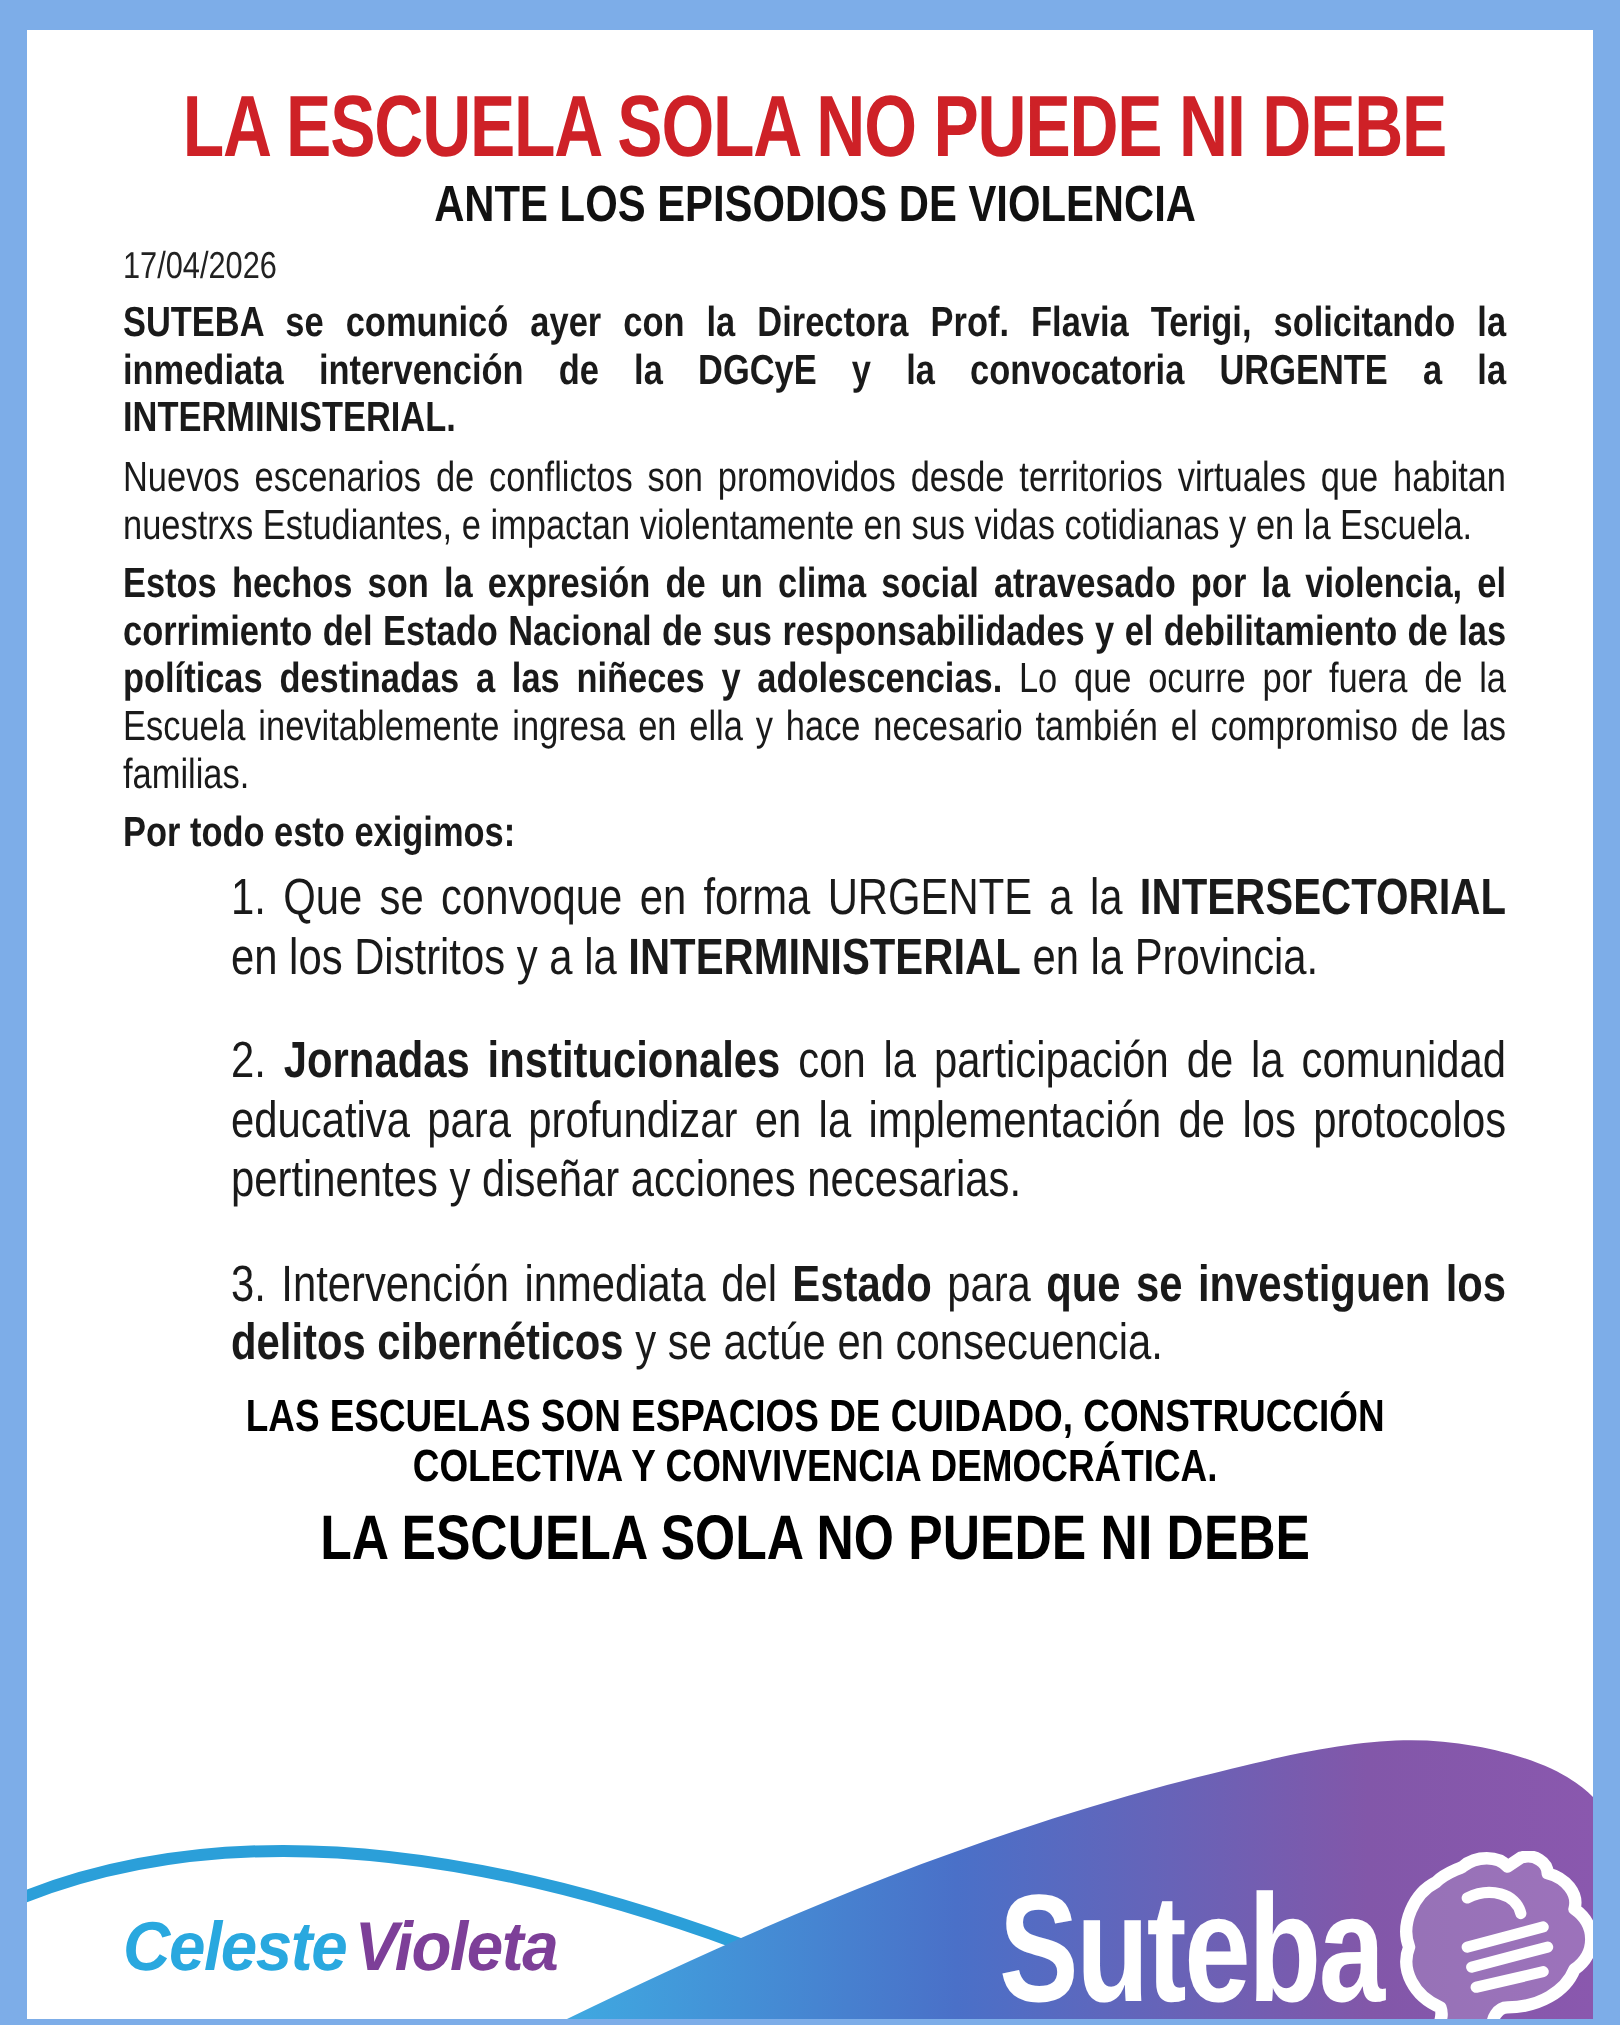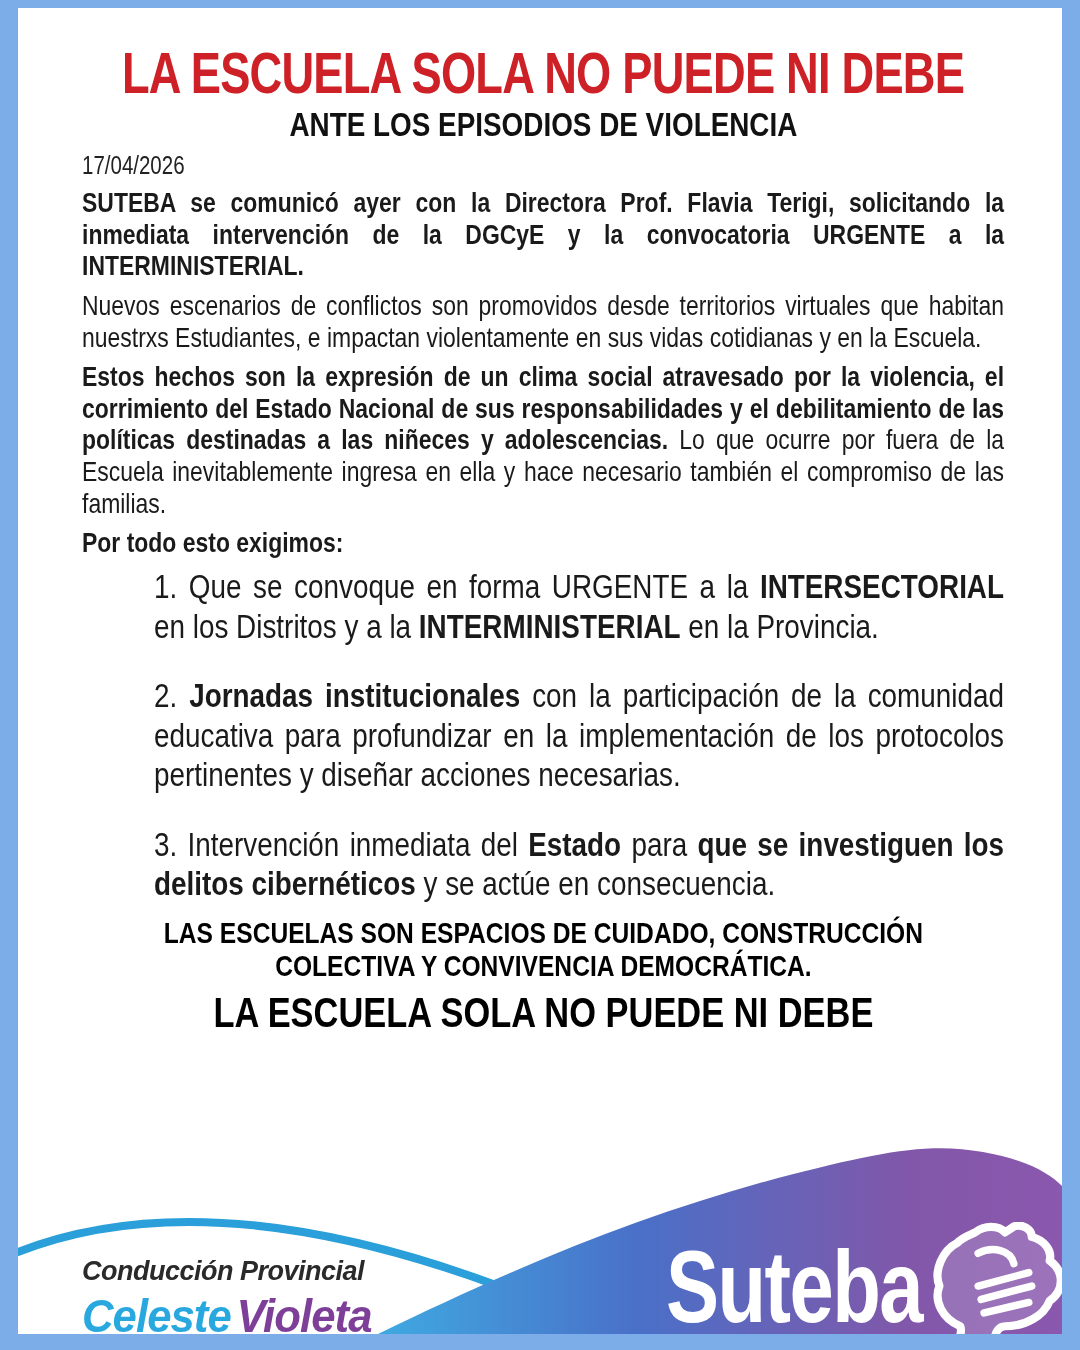--- a/index.html
+++ b/index.html
@@ -1,21 +1,21 @@
 <!DOCTYPE html>
 <html><head>
 <meta charset="utf-8">
 <style>
   html,body{margin:0;padding:0;background:#e8e8e8;}
   *{box-sizing:border-box;}
   .page{
     position:relative;
     width:1080px;height:1350px;
     background:#7dade8;
-    padding:8px 18px;
+    padding:20px 18px;
     font-family:"Liberation Sans","DejaVu Sans",sans-serif;
     overflow:hidden;
   }
   .inner{
     position:relative;
     width:1044px;height:1326px;
     background:#ffffff;
     overflow:hidden;
     color:#1a1a1a;
   }
@@ -115,21 +115,20 @@
         <div class="demand first cx"><span>1. Que se convoque en forma URGENTE a la </span><span class="b">INTERSECTORIAL</span><span> en los Distritos y a la </span><span class="b">INTERMINISTERIAL</span><span> en la Provincia.</span></div>
         <div class="demand cx"><span>2. </span><span class="b">Jornadas institucionales</span><span> con la participación de la comunidad educativa para profundizar en la implementación de los protocolos pertinentes y diseñar acciones necesarias.</span></div>
         <div class="demand cx"><span>3. Intervención inmediata del </span><span class="b">Estado</span><span> para </span><span class="b">que se investiguen los delitos cibernéticos</span><span> y se actúe en consecuencia.</span></div>
       </div>
 
       <div class="statement cxc">LAS ESCUELAS SON ESPACIOS DE CUIDADO, CONSTRUCCIÓN COLECTIVA Y CONVIVENCIA DEMOCRÁTICA.</div>
       <div class="slogan cxc">LA ESCUELA SOLA NO PUEDE NI DEBE</div>
     </div>
 
     <div class="branding">
-      <div class="line1">Conducción Provincial</div>
       <div class="line2">
         <span class="celeste">Celeste</span><span class="violeta">Violeta</span>
       </div>
     </div>
 
     <div class="suteba">Suteba</div>
 
     <svg class="fist" width="150" height="140" viewBox="0 0 100 94" aria-hidden="true">
       <g fill="rgba(255,255,255,0.16)" stroke="#ffffff" stroke-width="5.5" stroke-linecap="round" stroke-linejoin="round">
         <path d="M34,7 C40,2 50,2 54,7 L60,3 C66,1 72,5 72,10 C80,12 86,19 84,26 C94,33 94,46 84,53 C80,63 68,70 54,70 C50,70 46,75 48,80 C50,85 46,92 38,94 C30,96 22,91 22,84 C22,79 26,75 24,70 C12,65 6,53 10,43 C6,33 12,19 22,14 C26,10 30,9 34,7 Z"></path>

